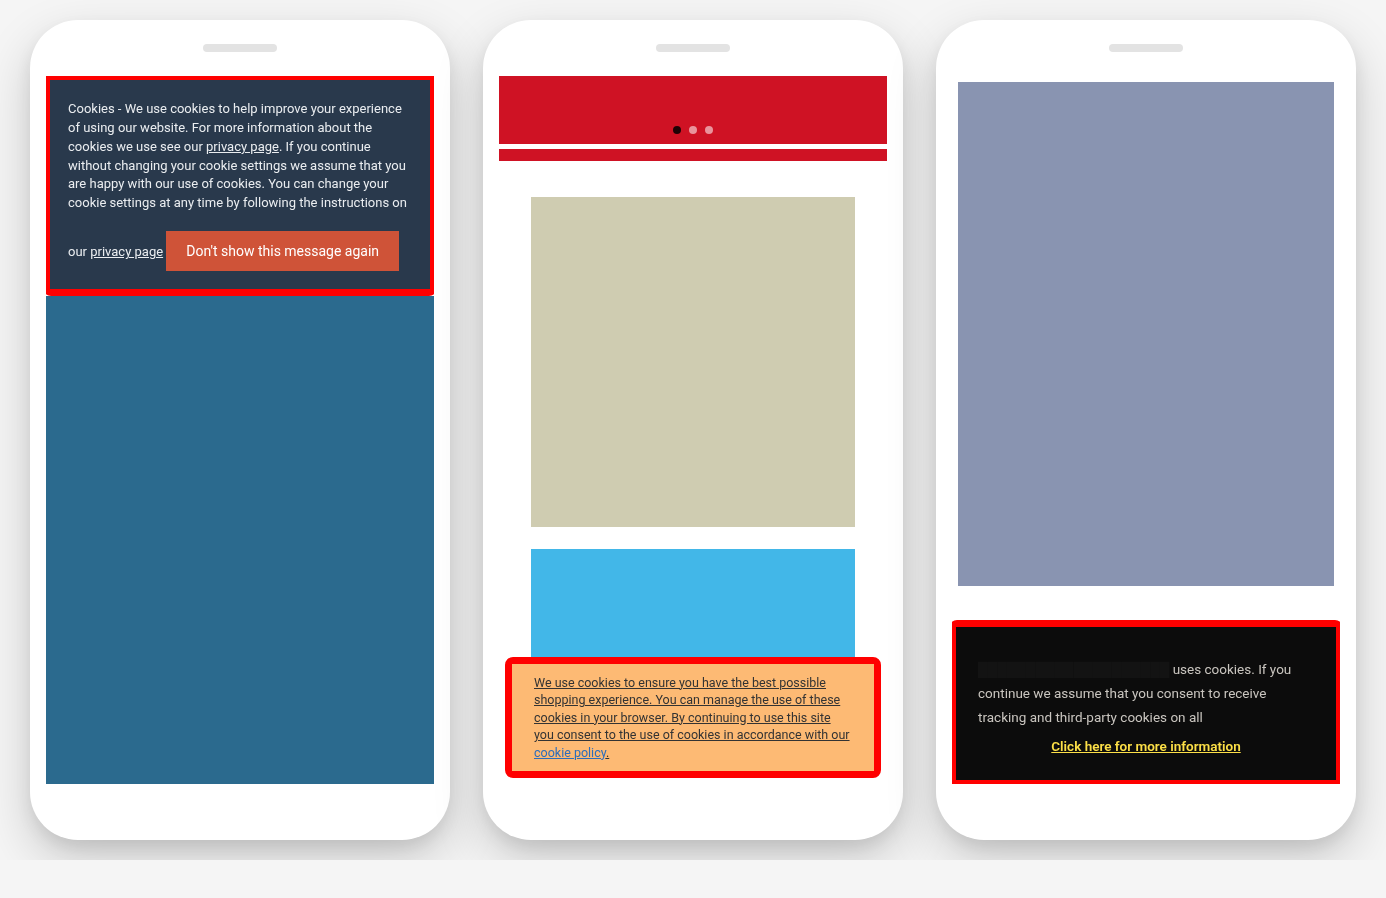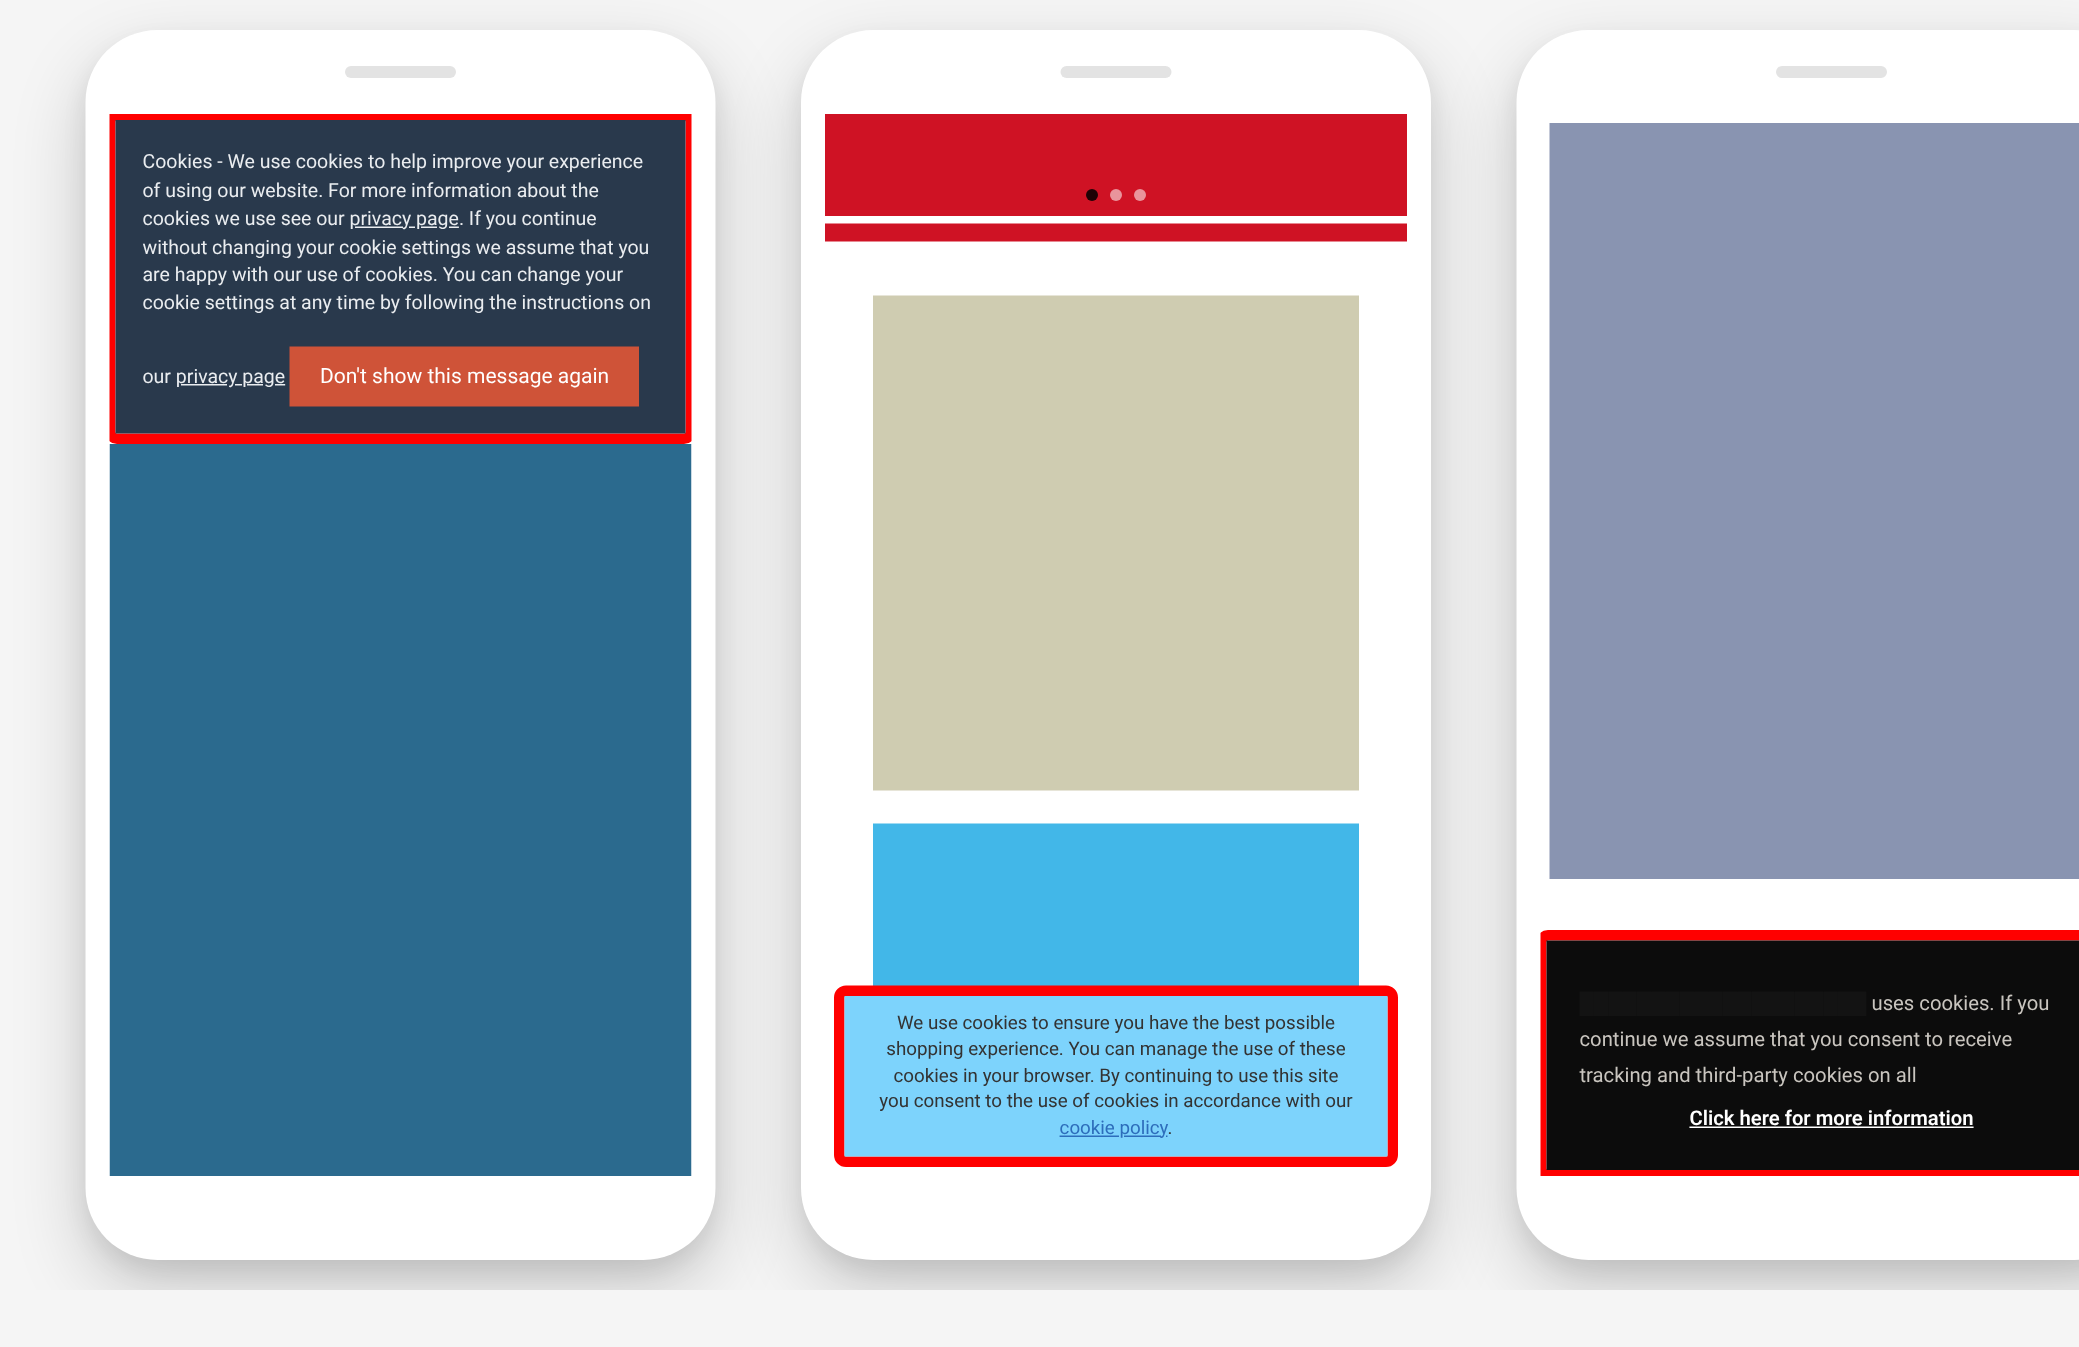--- a/index.html
+++ b/index.html
@@ -14,21 +14,20 @@
     }
     .phone {
       width: 420px;
       height: 820px;
       background: #fff;
       border-radius: 48px;
       box-shadow: 0 20px 50px rgba(0,0,0,0.18), 0 8px 16px rgba(0,0,0,0.08);
       position: relative;
       overflow: hidden;
       flex-shrink: 0;
-      margin-left: 27px;
     }
     .speaker {
       position: absolute;
       top: 24px;
       left: 50%;
       transform: translateX(-50%);
       width: 74px;
       height: 8px;
       background: #e3e3e3;
       border-radius: 4px;
@@ -82,45 +81,45 @@
     .p2-dot { width: 8px; height: 8px; border-radius: 50%; background: rgba(0,0,0,0.85); }
     .p2-dot.light { background: rgba(255,255,255,0.55); }
     .p2-redbar { background: #cf1224; height: 12px; margin-top: 5px; }
     .p2-gap { height: 36px; }
     .p2-block1 { background: #cfccb1; height: 330px; margin: 0 32px 22px 32px; }
     .p2-block2 { background: #42b7e8; height: 140px; margin: 0 32px; position: relative; }
     .p2-banner {
       position: absolute;
       left: 0; right: 0;
       bottom: 0;
-      background: #7dd3fc;
+      background: #fdba74;
       color: #333;
       font-size: 12.5px;
       line-height: 1.4;
-      text-align: center;
       padding: 10px 22px 10px 22px;
+      text-decoration: underline;
     }
     .p2-banner a { color: #2d6dbb; }
     .p2-banner-highlight {
       border: 7px solid #ff0000;
       border-radius: 8px;
     }
 
     
     .p3-wrap { display: flex; flex-direction: column; height: 100%; }
     .p3-hero { background: #8994b1; flex: 1 1 auto; margin: 6px 6px 0 6px; }
     .p3-white { height: 34px; background: #fff; }
     .p3-banner {
       background: #0c0c0c;
       color: #c9c5bf;
       padding: 30px 22px 22px 22px;
       font-size: 13.5px;
       line-height: 1.8;
     }
-    .p3-banner .info-link { color: #ffffff; font-weight: 600; text-align: center; display: block; margin-top: 4px; }
+    .p3-banner .info-link { color: #fde047; font-weight: 600; text-align: center; display: block; margin-top: 4px; }
     .p3-btn {
       display: block;
       margin: 18px auto 4px auto;
       background: #a58a5b;
       color: #fff;
       width: 100%;
       text-align: center;
       padding: 13px 0;
       font-size: 14px;
     }

